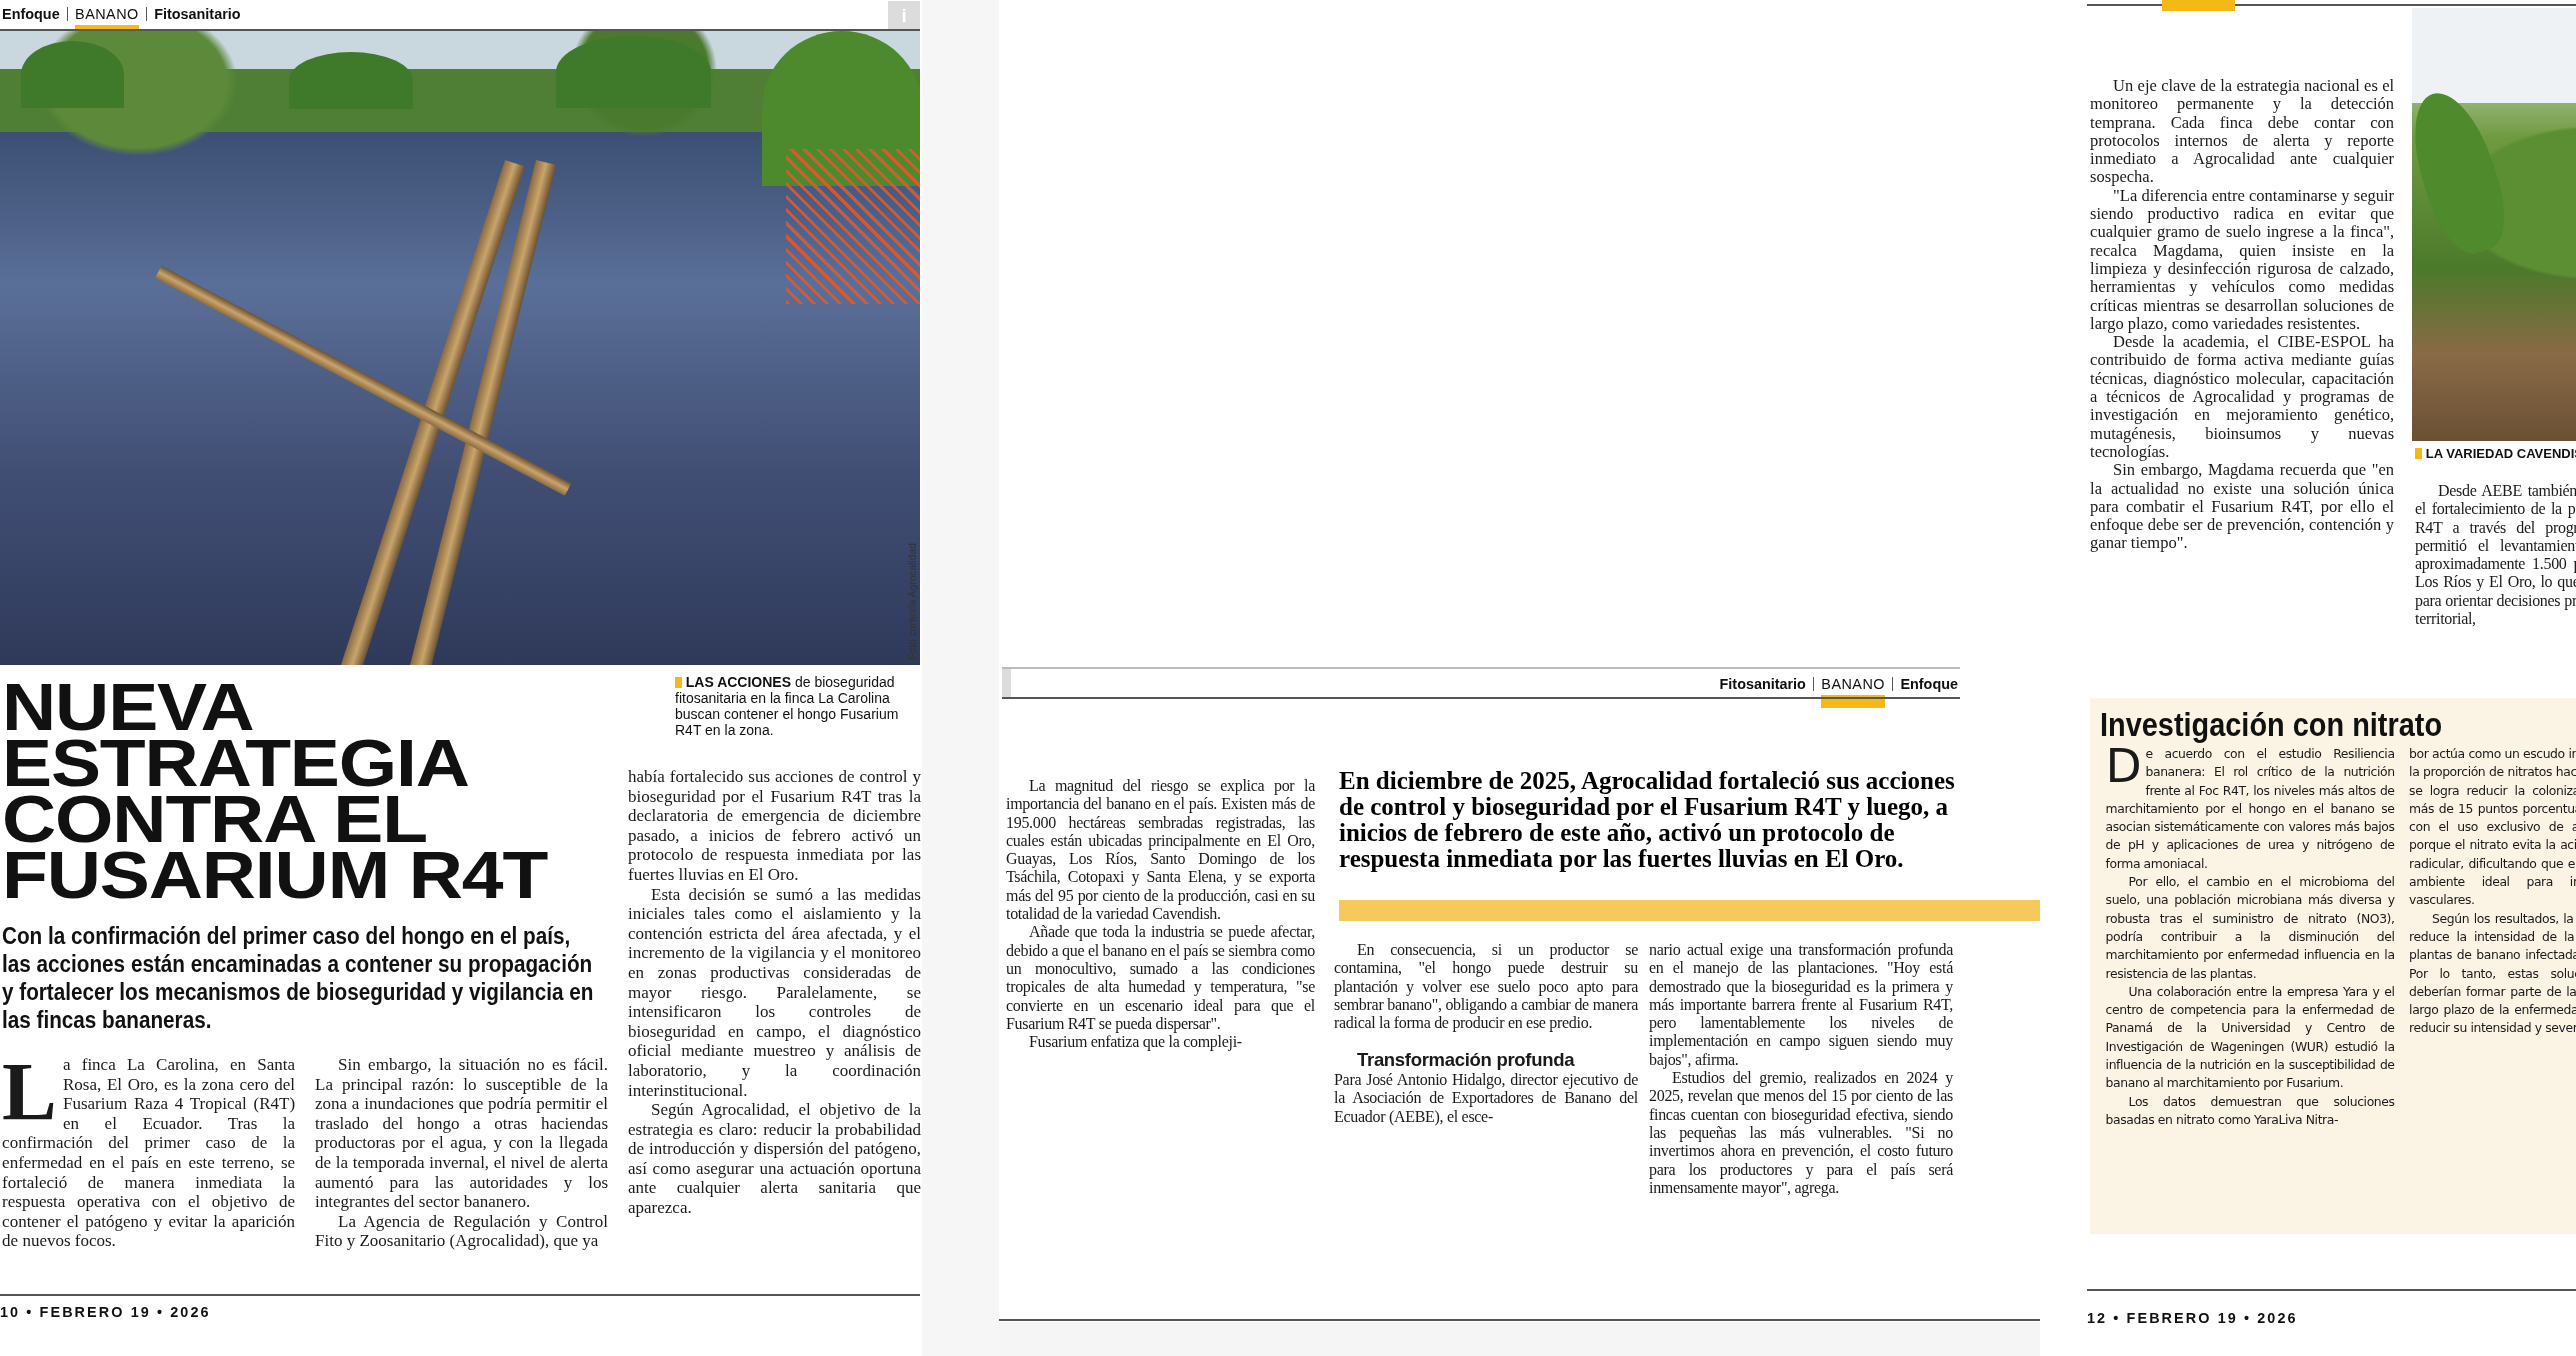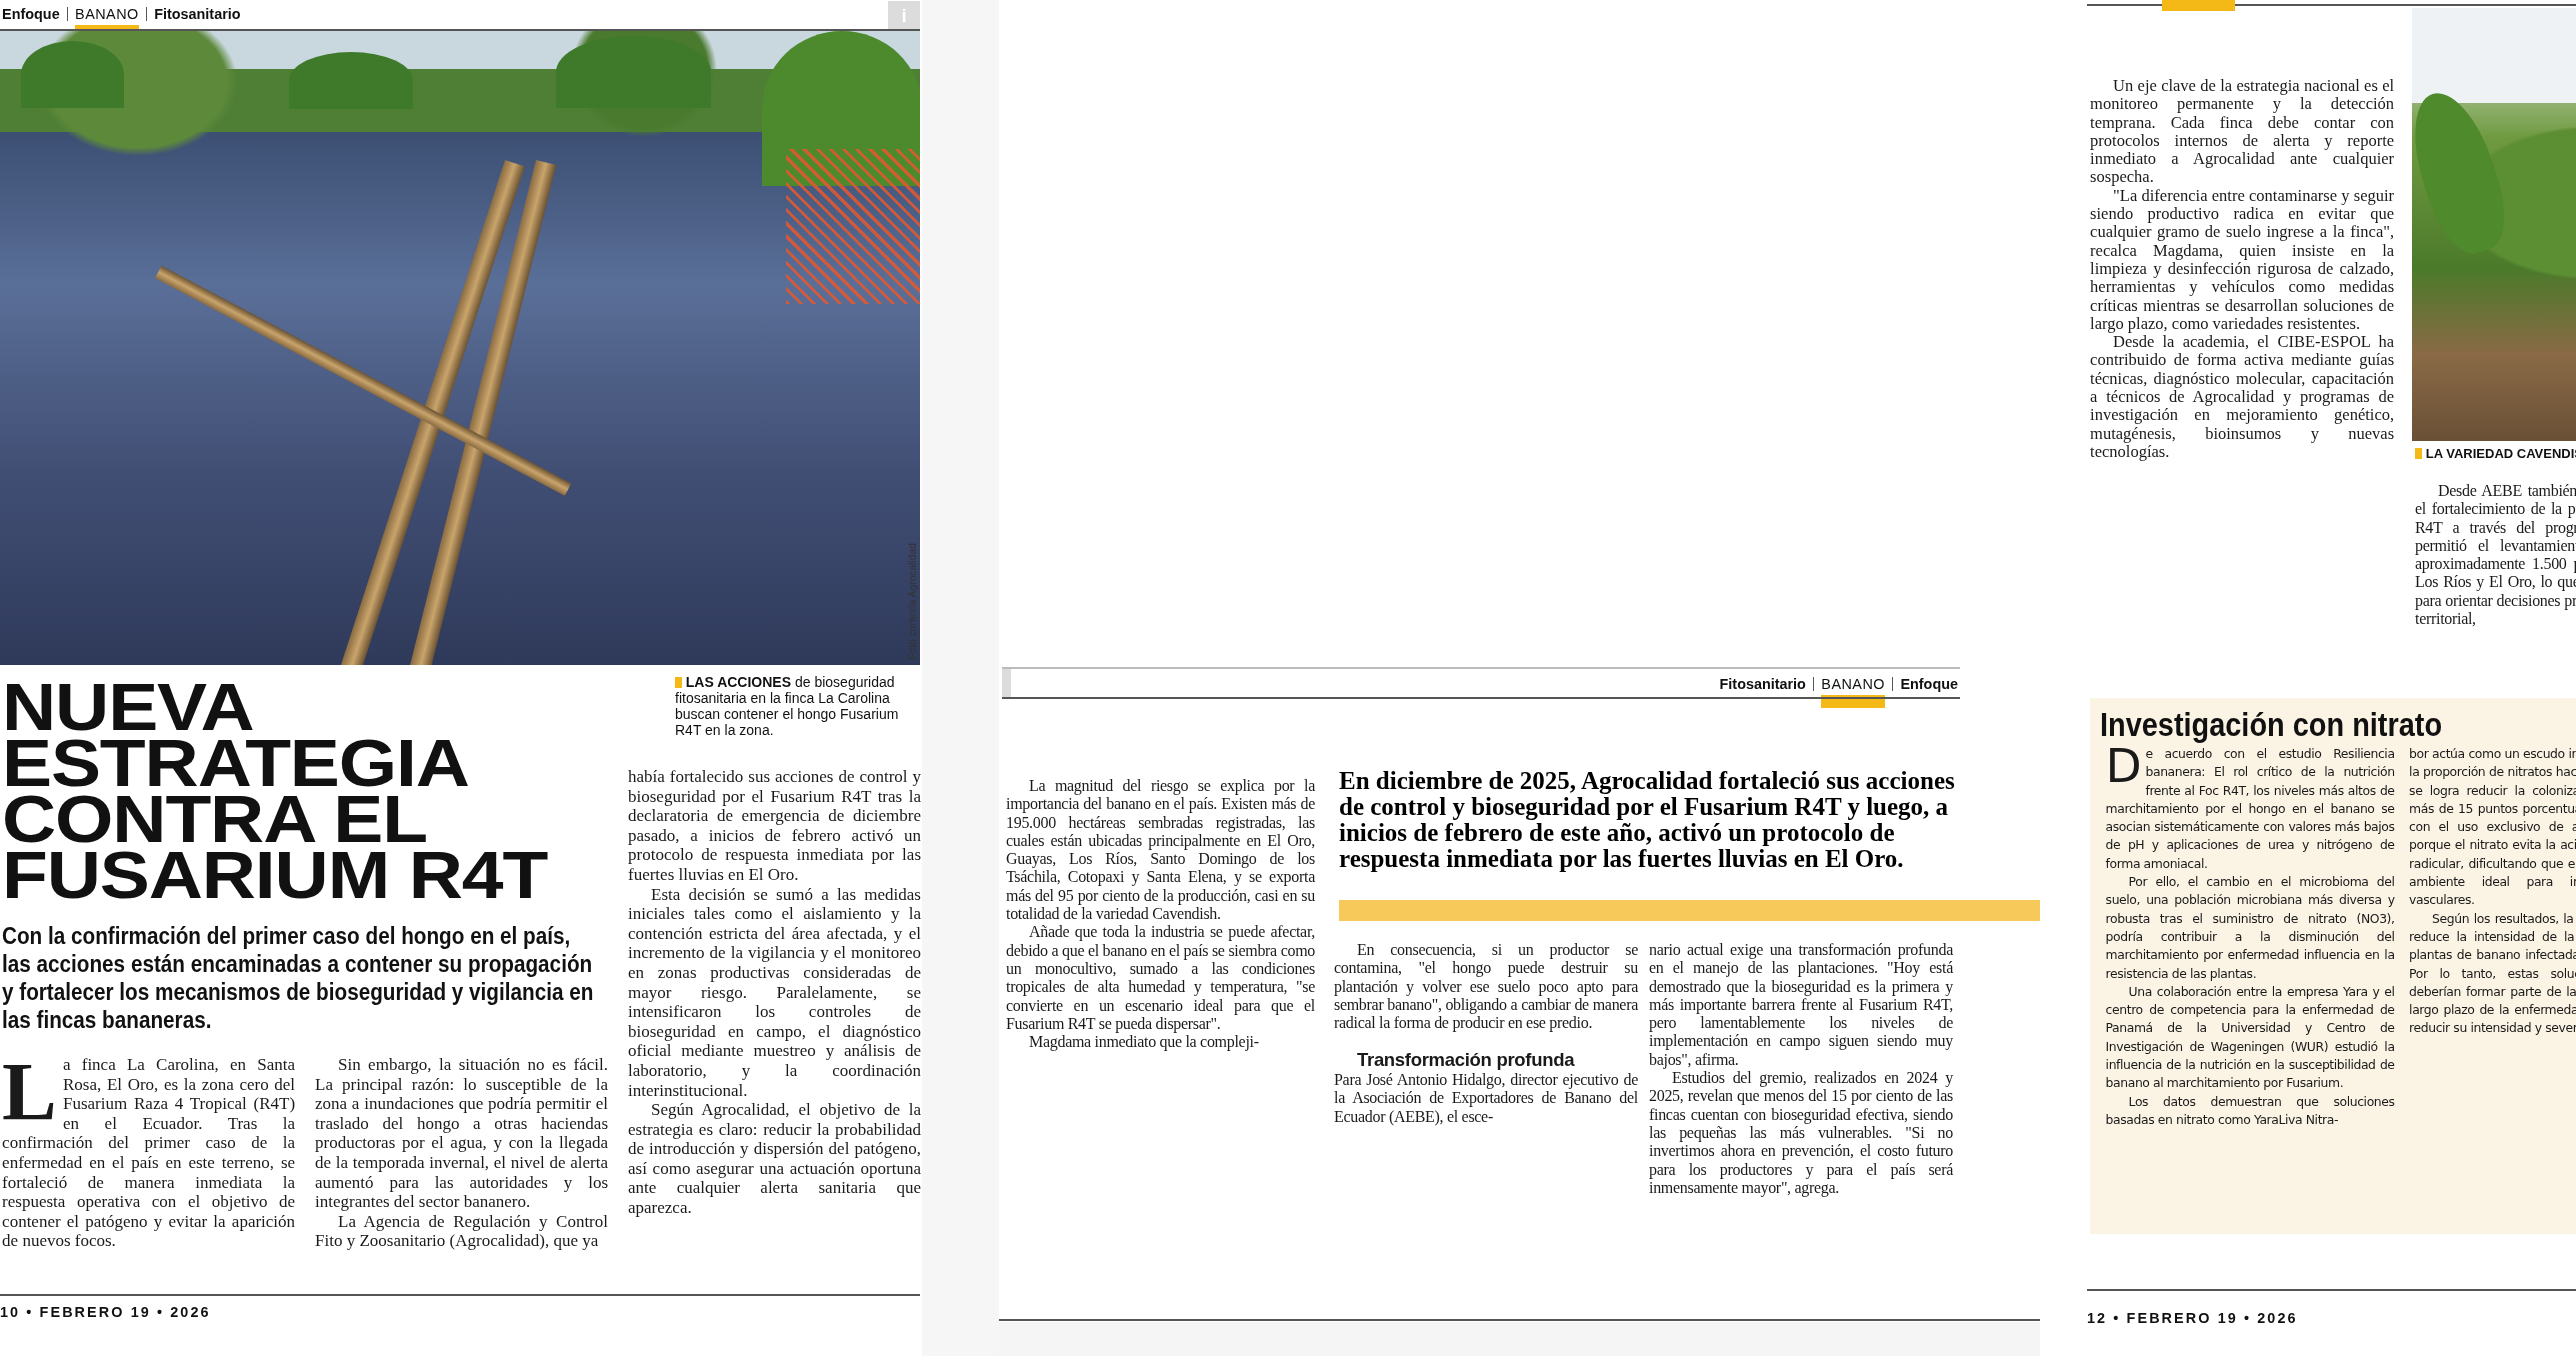--- a/index.html
+++ b/index.html
@@ -140,21 +140,21 @@
     <span class="sep"></span>
     <span class="sec"><span>BANANO</span><span class="bar"></span></span>
     <span class="sep"></span>
     <span>Enfoque</span>
   </div>
   <div class="headline-rule" style="left:3.1px; top:697px; width:958px;"></div>
 
   <div class="col narrow" style="left:7px; top:777px; width:309px;">
     <p>La magnitud del riesgo se explica por la importancia del banano en el país. Existen más de 195.000 hectáreas sembradas registradas, las cuales están ubicadas principalmente en El Oro, Guayas, Los Ríos, Santo Domingo de los Tsáchila, Cotopaxi y Santa Elena, y se exporta más del 95 por ciento de la producción, casi en su totalidad de la variedad Cavendish.</p>
     <p>Añade que toda la industria se puede afectar, debido a que el banano en el país se siembra como un monocultivo, sumado a las condiciones tropicales de alta humedad y temperatura, "se convierte en un escenario ideal para que el Fusarium R4T se pueda dispersar".</p>
-    <p>Magdama inmediato que la compleji-</p>
+    <p>Fusarium enfatiza que la compleji-</p>
   </div>
 
   <div class="pull" style="left:340px; top:768px; width:618px;">En diciembre de 2025, Agrocalidad fortaleció sus acciones de control y bioseguridad por el Fusarium R4T y luego, a inicios de febrero de este año, activó un protocolo de respuesta inmediata por las fuertes lluvias en El Oro.</div>
   <div class="pull-bar" style="left:340px; top:900px; width:701px;"></div>
 
   <div class="col narrow" style="left:335px; top:941px; width:304px;">
     <p>En consecuencia, si un productor se contamina, "el hongo puede destruir su plantación y volver ese suelo poco apto para sembrar banano", obligando a cambiar de manera radical la forma de producir en ese predio.</p>
     <p class="subhead">Transformación profunda</p>
     <p class="noindent">Para José Antonio Hidalgo, director ejecutivo de la Asociación de Exportadores de Banano del Ecuador (AEBE), el esce-</p>
   </div>
@@ -169,20 +169,21 @@
 </div>
 
 <div class="page" id="page-right">
   <div class="headline-rule" style="left:0; top:4.1px; width:938px;"></div>
   <div style="position:absolute; left:75px; top:0; width:73px; height:11.3px; background:#f5b917;"></div>
 
   <div class="col" style="left:3.1px; top:77px; width:304px; font-size:16.5px; line-height:18.3px;">
     <p>Un eje clave de la estrategia nacional es el monitoreo permanente y la detección temprana. Cada finca debe contar con protocolos internos de alerta y reporte inmediato a Agrocalidad ante cualquier sospecha.</p>
     <p>"La diferencia entre contaminarse y seguir siendo productivo radica en evitar que cualquier gramo de suelo ingrese a la finca", recalca Magdama, quien insiste en la limpieza y desinfección rigurosa de calzado, herramientas y vehículos como medidas críticas mientras se desarrollan soluciones de largo plazo, como variedades resistentes.</p>
     <p>Desde la academia, el CIBE-ESPOL ha contribuido de forma activa mediante guías técnicas, diagnóstico molecular, capacitación a técnicos de Agrocalidad y programas de investigación en mejoramiento genético, mutagénesis, bioinsumos y nuevas tecnologías.</p>
+    <p>Sin embargo, Magdama recuerda que "en la actualidad no existe una solución única para combatir el Fusarium R4T, por ello el enfoque debe ser de prevención, contención y ganar tiempo".</p>
   </div>
 
   <div class="photo photo-plantation" style="left:325px; top:8.2px; width:614px; height:433px;">
     <div class="leaf" style="left:10.3px; top:82px; width:72px; height:165px; transform:rotate(-18deg);"></div>
 
   </div>
 
   <div class="caption" style="left:328px; top:446px; width:611px; font-size:13px;">
     <span class="sq"></span><b>LA VARIEDAD CAVENDISH</b>
   </div>

